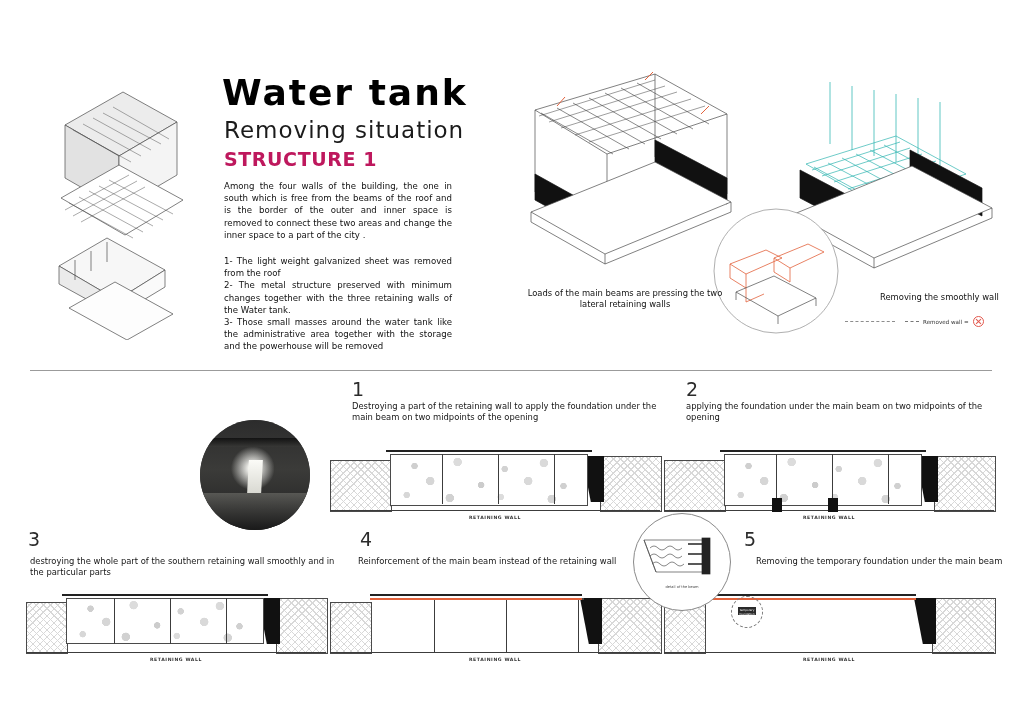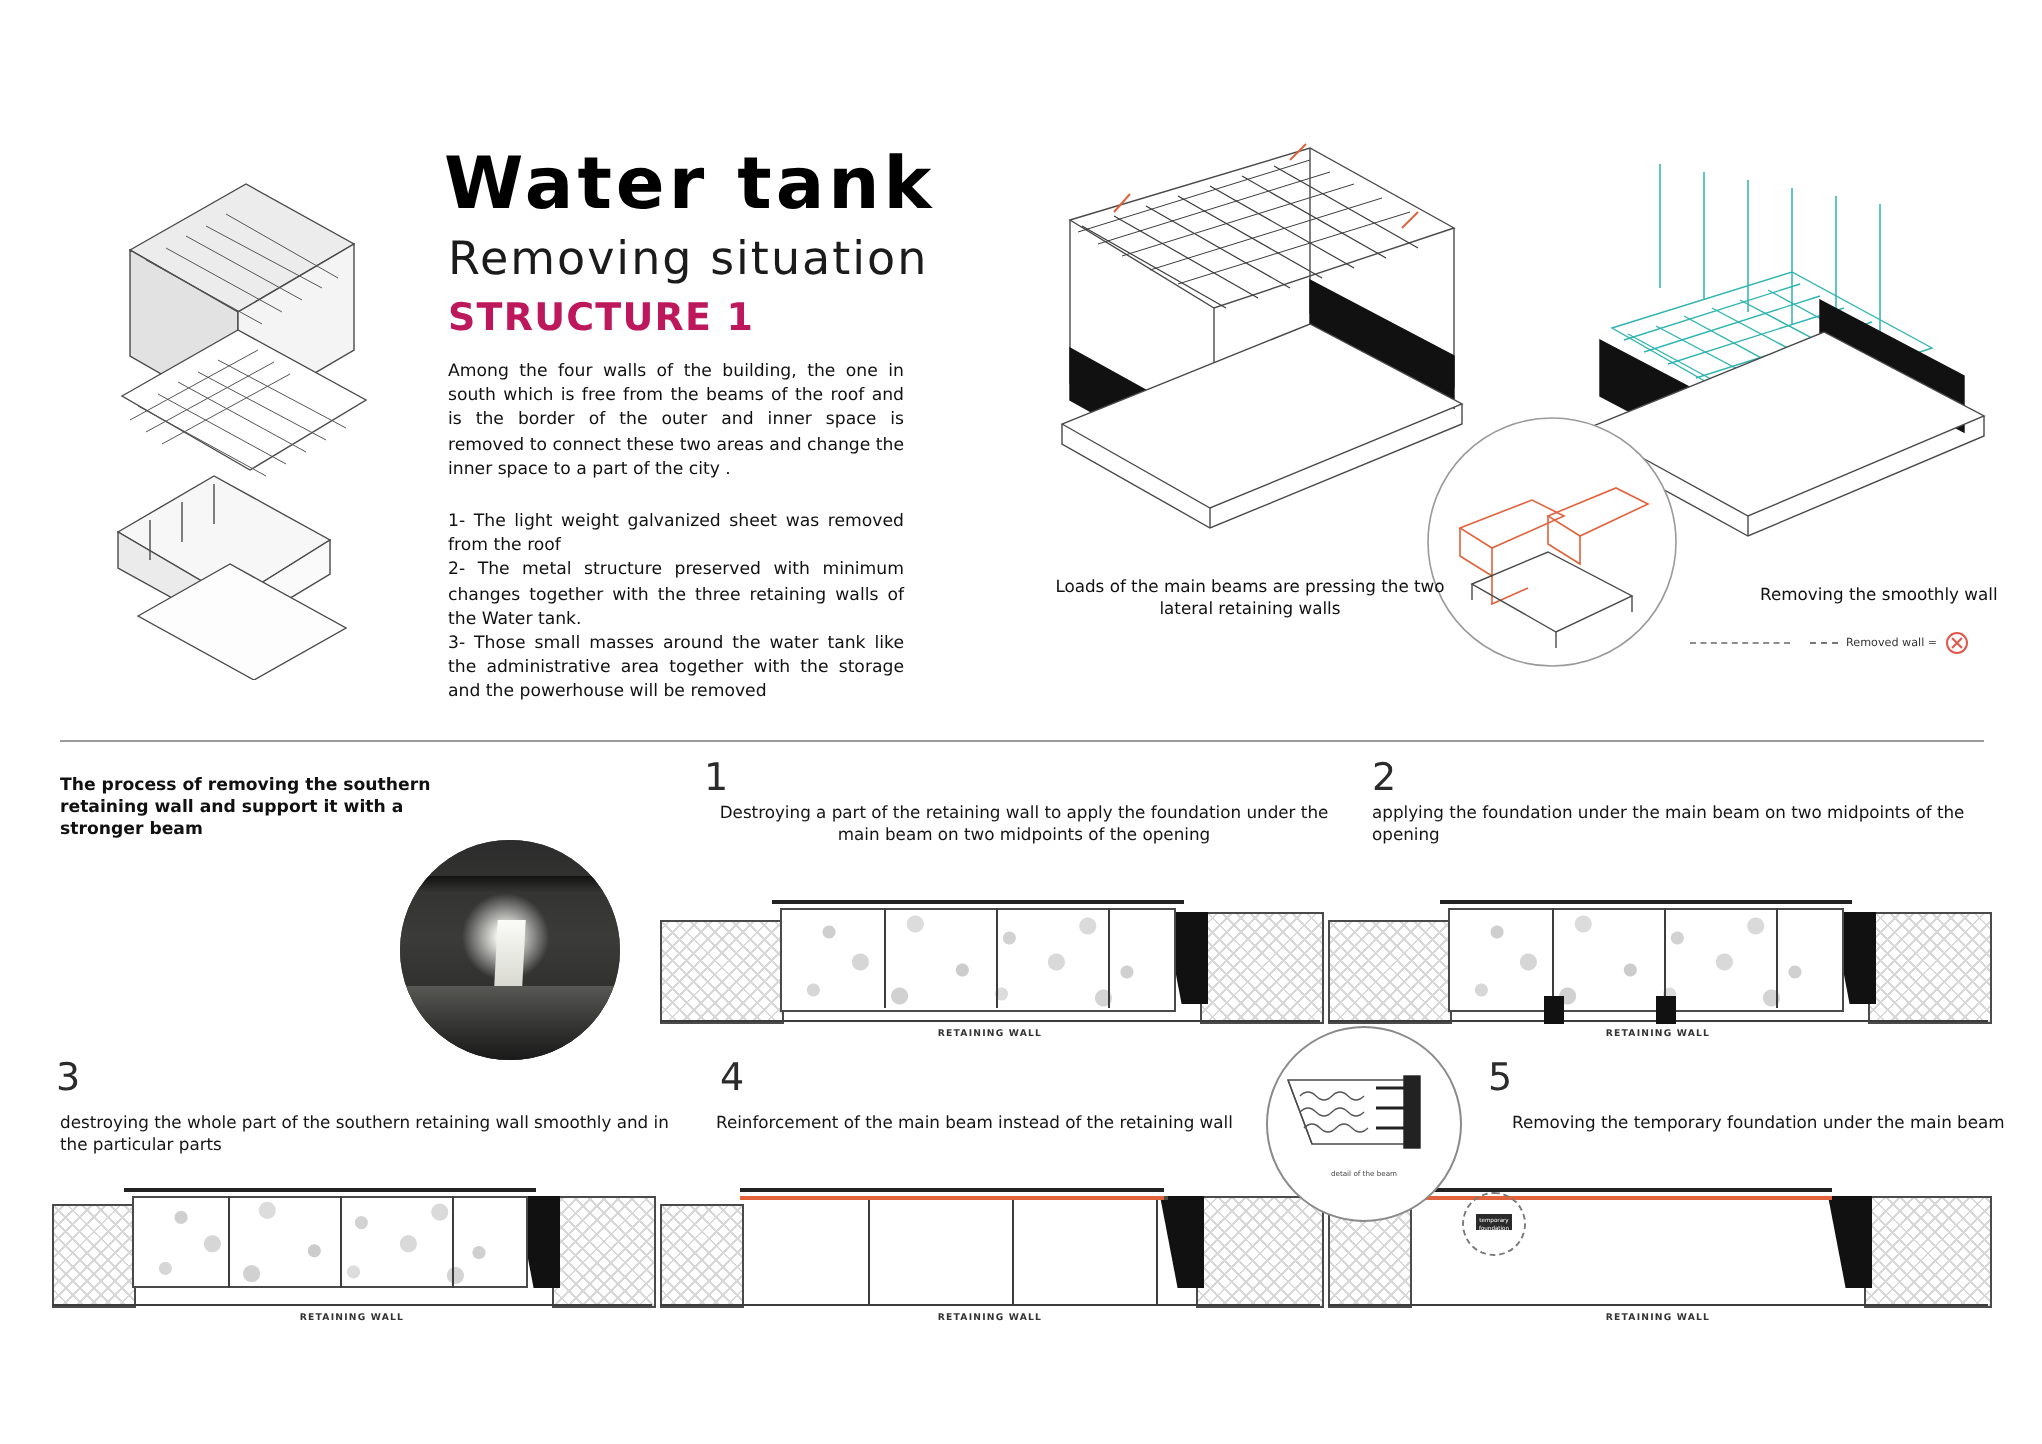--- a/index.html
+++ b/index.html
@@ -298,30 +298,29 @@
   <div class="abs" id="caption-loads">Loads of the main beams are pressing the two lateral retaining walls</div>
   <div class="abs" id="caption-removing">Removing the smoothly wall</div>
   <div class="abs" id="legend-removed">
     <span class="legend-dash"></span>
     <span class="lbl">Removed wall =</span>
     <span class="legend-x"></span>
   </div>
 
   <div class="abs" id="divider"></div>
 
-  <div class="abs" id="process-title">The process of removing the southern retaining wall and support it with a stronger beam</div>
   <div class="abs" id="photo-circle">
     <div class="inner"></div>
     <div class="beam"></div>
     <div class="door"></div>
     <div class="floor"></div>
   </div>
 
   <div class="abs step-num" style="left:352px;top:378px;">1</div>
-  <div class="abs step-cap" style="left:352px;top:401px;width:320px;text-align:center;">Destroying a part of the retaining wall to apply the foundation under the main beam on two midpoints of the opening</div>
+  <div class="abs step-cap" style="left:352px;top:401px;width:320px;">Destroying a part of the retaining wall to apply the foundation under the main beam on two midpoints of the opening</div>
   <div class="section" style="left:330px;top:432px;width:330px;height:90px;">
     <div class="ground-hatch" style="left:0;top:28px;width:60px;height:50px;"></div>
     <div class="ground-hatch" style="left:270px;top:24px;width:60px;height:54px;"></div>
     <div class="blackwedge" style="left:252px;top:24px;width:22px;height:46px;clip-path:polygon(0 0,100% 0,100% 100%,40% 100%);"></div>
     <div class="rubble" style="left:60px;top:22px;width:196px;height:50px;"></div>
     <div class="hline" style="left:56px;top:18px;width:206px;height:2px;background:#222;"></div>
     <div class="hline" style="left:0;top:78px;width:330px;"></div>
     <div class="vline" style="left:112px;top:22px;height:50px;"></div>
     <div class="vline" style="left:168px;top:22px;height:50px;"></div>
     <div class="vline" style="left:224px;top:22px;height:50px;"></div>

